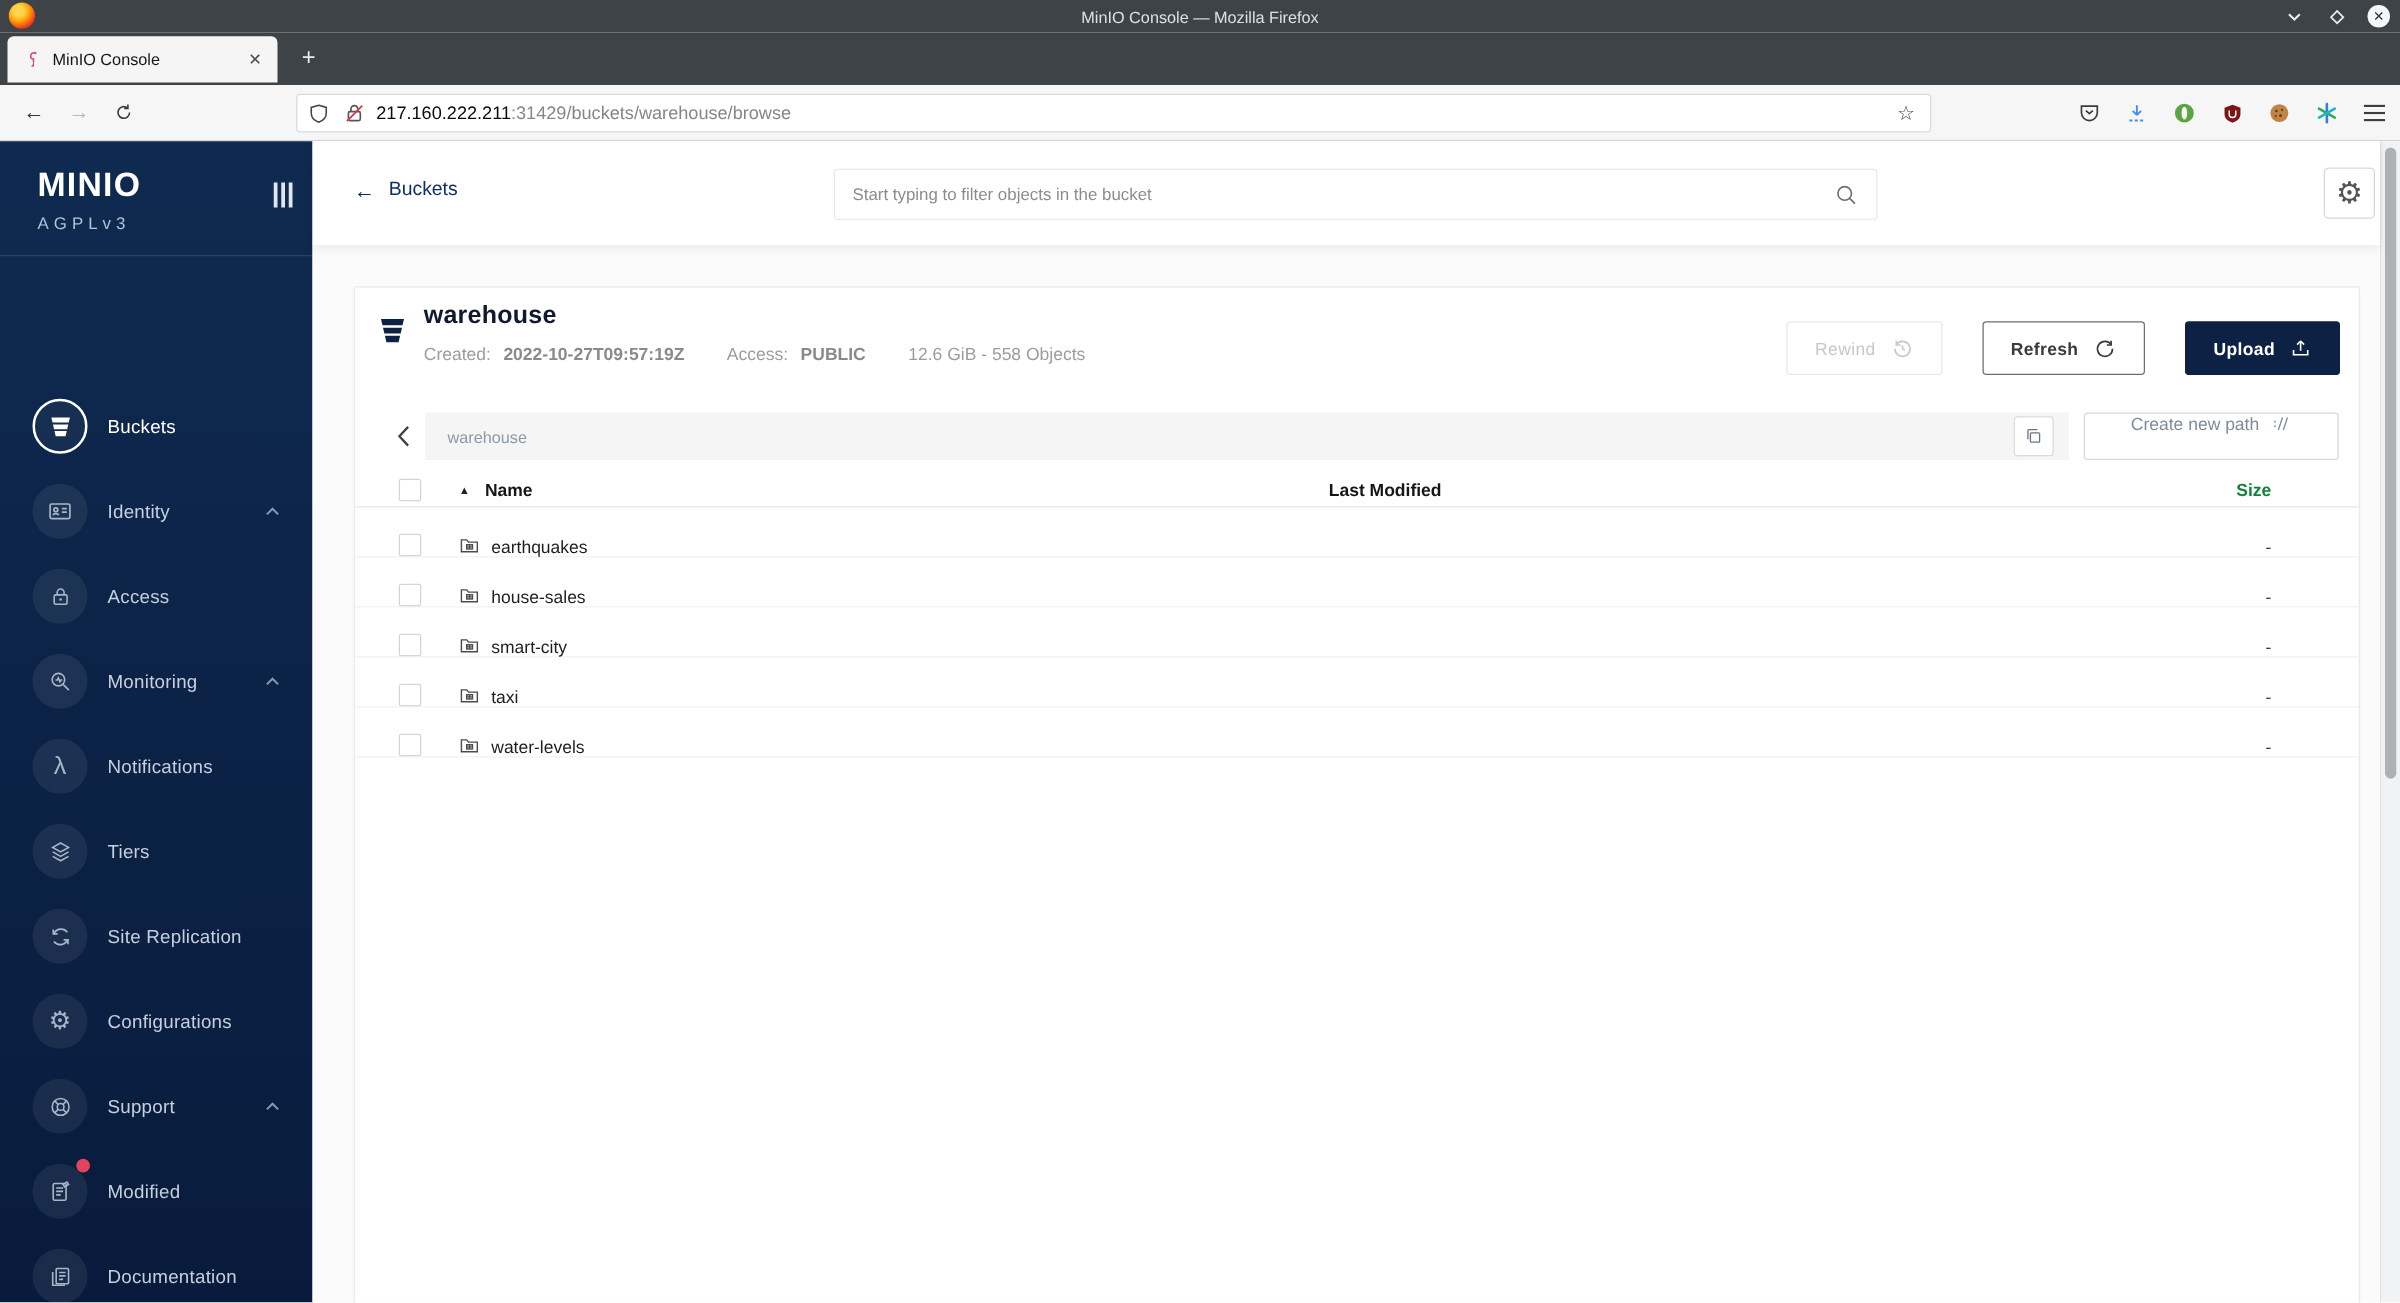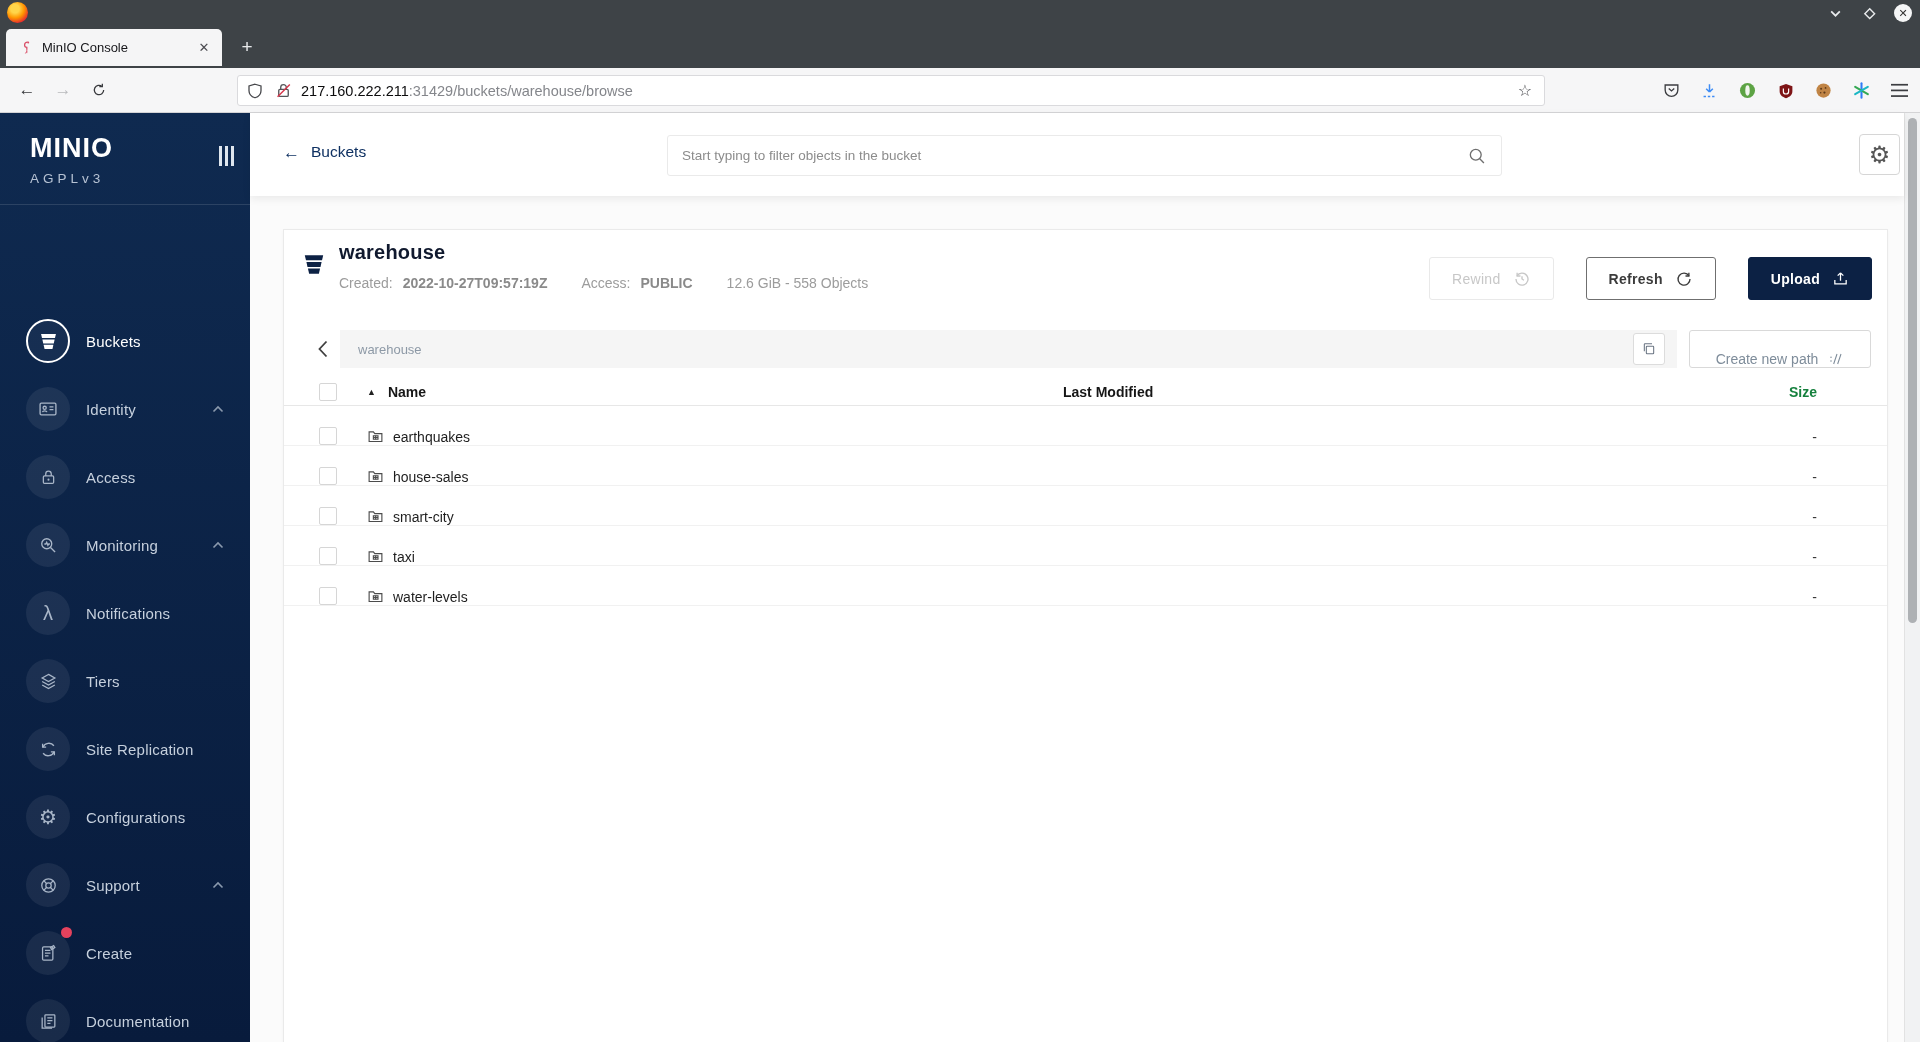--- a/index.html
+++ b/index.html
@@ -77,21 +77,21 @@
   .btn { height:43px; border-radius:3px; display:flex; align-items:center; justify-content:center; gap:12px; font-size:14px; padding:0 22px; cursor:pointer; background:#fff; letter-spacing:0.3px; }
   .btn-disabled { border:1px solid #e9e9e9; color:#c7c7c7; }
   .btn-outline { border:1px solid #6f6f6f; color:#3b3b3b; font-weight:600; }
   .btn-primary { background:#0c2144; border:1px solid #0c2144; color:#fff; font-weight:600; }
 
   .path-row { position:absolute; left:22px; top:100px; right:16px; height:38px; display:flex; align-items:center; }
   .path-back { width:34px; height:38px; display:flex; align-items:center; justify-content:center; cursor:pointer; }
   .path-bar { flex:1; height:38px; background:#f5f5f5; display:flex; align-items:center; padding-left:18px; position:relative; }
   .path-text { font-size:13px; color:#8d99a6; }
   .copy-btn { position:absolute; right:12px; top:3px; width:32px; height:32px; background:#fff; border:1px solid #dcdcdc; border-radius:3px; display:flex; align-items:center; justify-content:center; color:#6b7684; cursor:pointer; }
-  .create-path-btn { margin-left:12px; width:182px; height:38px; border:1px solid #d9d9d9; border-radius:3px; background:#fff; color:#7e8c9a; font-size:14px; display:flex; align-items:flex-end; justify-content:center; gap:10px; cursor:pointer; }
+  .create-path-btn { margin-left:12px; width:204px; height:38px; border:1px solid #d9d9d9; border-radius:3px; background:#fff; color:#7e8c9a; font-size:14px; display:flex; align-items:flex-start; justify-content:center; gap:10px; cursor:pointer; }
 
   .thead { position:absolute; left:0; top:149px; right:0; height:27px; display:flex; align-items:center; padding-left:35px; border-bottom:1px solid #e7e7e7; }
   .tbody { position:absolute; left:0; top:176px; right:0; }
   .trow { height:40px; display:flex; align-items:flex-end; padding-left:35px; border-bottom:1px solid #f1f1f1; cursor:pointer; }
   .checkbox { width:18px; height:18px; border:1px solid #d6d6d6; border-radius:2px; background:#fff; flex:0 0 18px; cursor:pointer; }
   .col-name { width:696px; margin-left:30px; display:flex; align-items:center; gap:9px; }
   .head-name { font-size:14px; font-weight:bold; color:#161616; }
   .sort-arrow { font-size:9px; color:#222; margin-right:3px; }
   .col-lm { flex:1; font-size:14px; font-weight:bold; color:#161616; }
   .col-size { width:220px; text-align:right; padding-right:70px; font-size:14px; font-weight:bold; color:#15803d; }
@@ -106,20 +106,21 @@
 
   svg { display:block; }
 </style>
 </head>
 <body>
 
 <div class="window">
 
   <div class="titlebar">
     <div class="ff-logo"></div>
+    <div class="titlebar-text">MinIO Console — Mozilla Firefox</div>
     <div class="win-controls">
       <div class="win-btn">
         <svg width="13" height="13" viewBox="0 0 12 12">
             <path d="M2 4l4 4 4-4" stroke="#e8eaec" stroke-width="1.6" fill="none"></path>
           </svg>
       </div>
       <div class="win-btn">
         <svg width="13" height="13" viewBox="0 0 12 12">
             <rect x="3" y="3" width="6.4" height="6.4" transform="rotate(45 6.2 6.2)" stroke="#e8eaec" stroke-width="1.3" fill="none"></rect>
           </svg>
@@ -364,21 +365,21 @@
           <div class="mi-circle">
             <svg width="19" height="19" viewBox="0 0 24 24">
                 <g fill="none" stroke="currentColor" stroke-width="1.6">
                   <rect x="4.5" y="3.5" width="13" height="17" rx="1.5"></rect>
                   <path d="M7.5 8h7M7.5 11.5h7M7.5 15h4.5"></path>
                   <path d="M14.5 4.5l4-2.5 1.5 2.5-4 2.5z"></path>
                 </g>
               </svg>
             <span class="badge-dot"></span>
           </div>
-          <span class="mi-label">Create</span>
+          <span class="mi-label">Modified</span>
         </div>
 
         <div class="mi">
           <div class="mi-circle">
               <svg width="19" height="19" viewBox="0 0 24 24">
                 <g fill="none" stroke="currentColor" stroke-width="1.6">
                   <rect x="7.5" y="3.5" width="12.5" height="15.5" rx="1"></rect>
                   <path d="M10.5 7.5h6.5M10.5 11h6.5M10.5 14.5h4"></path>
                   <path d="M4 7v13.5h12.5"></path>
                 </g>

